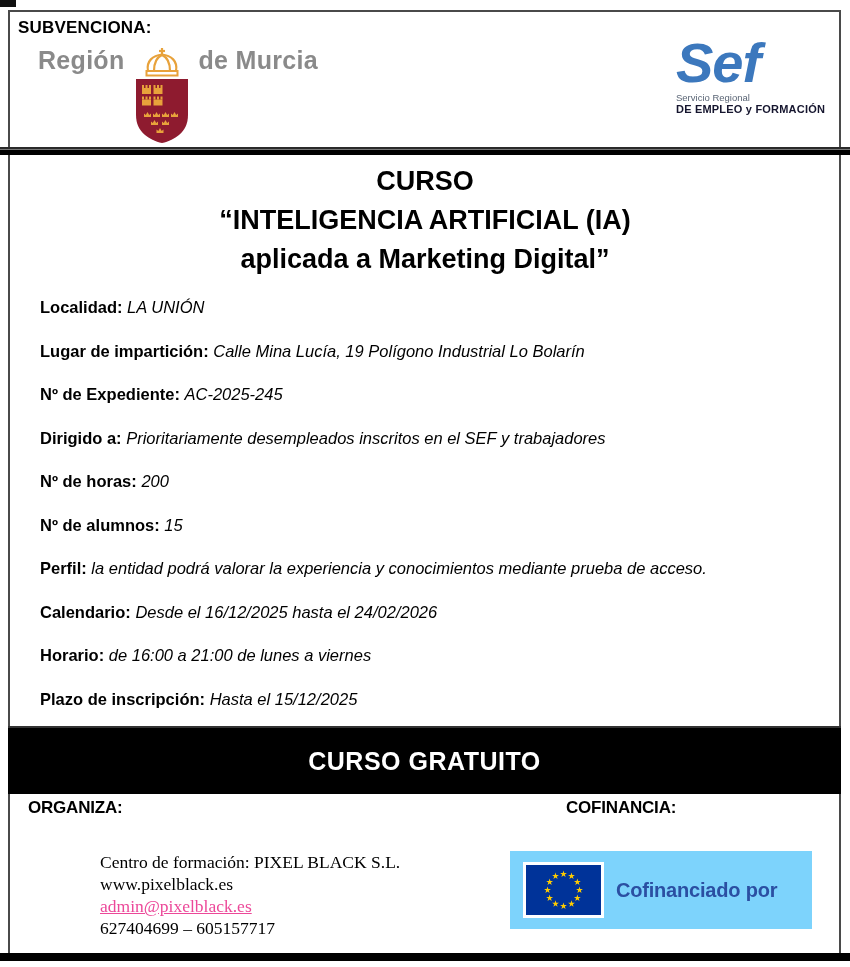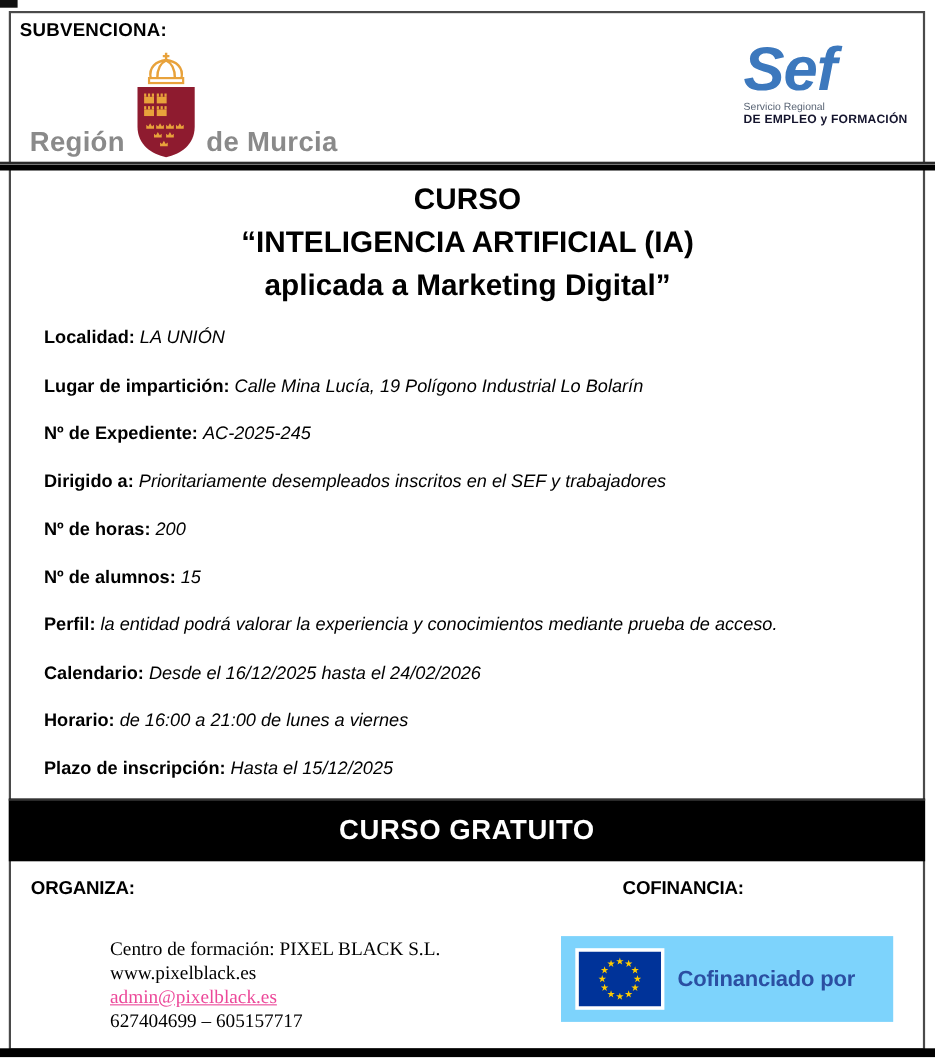--- a/index.html
+++ b/index.html
@@ -8,42 +8,42 @@
     position:relative; width:850px; height:967px; background:#fff;
     font-family:"Liberation Sans", sans-serif; color:#000; overflow:hidden;padding-left:12px;
   }
   .corner-mark { position:absolute; left:0; top:0; width:16px; height:7px; background:#111; }
   .frame {
     position:absolute; left:8px; top:10px; width:833px; height:945px;
     border:2px solid #4a4a4a; pointer-events:none;
   }
   
   .subvenciona { position:absolute; left:18px; top:18px; font-size:17px; font-weight:bold; letter-spacing:.2px; }
-  .murcia-logo { position:absolute; left:27px; top:46px; display:flex; align-items:flex-end; height:98px; }
+  .murcia-logo { position:absolute; left:38px; top:46px; display:flex; align-items:flex-start; height:98px; }
   .murcia-text { color:#8a8a8a; font-weight:bold; font-size:25px; letter-spacing:.3px; }
   .murcia-svg { margin:0 10px; display:block; }
   .sef-logo { position:absolute; left:676px; top:34px; width:150px; }
   .sef-word { font-size:56px; line-height:58px; font-weight:bold; font-style:italic; color:#3c78bd; letter-spacing:-1px; }
   .sef-sub1 { font-size:9.5px; color:#5a6575; margin-top:0; }
   .sef-sub2 { font-size:11px; font-weight:bold; color:#15152e; letter-spacing:.2px; }
   .top-divider {
     position:absolute; left:0; top:147px; width:850px; height:8px;
     background:linear-gradient(#2a2a2a 0 2px, #777 2px 3px, #000 3px 100%);
   }
   
   .title-block { position:absolute; left:0; top:162px; width:850px; text-align:center;
     font-weight:bold; font-size:27px; line-height:39px; }
   
   .details { position:absolute; left:40px; top:299px; width:780px; font-size:16.5px; }
   .detail-row { margin:0 0 26.5px 0; line-height:17px; white-space:nowrap; }
   .detail-label { font-weight:bold; }
   .detail-value { font-style:italic; }
   
   .banner {
-    position:absolute; left:8px; top:726px; width:833px; height:57px; background:#000;
+    position:absolute; left:8px; top:726px; width:833px; height:68px; background:#000;
     display:flex; align-items:center; justify-content:center;
     color:#fff; font-size:25px; font-weight:bold; letter-spacing:.5px;
     border-top:2px solid #333;
   }
   
   .organiza-label { position:absolute; left:28px; top:798px; font-size:17px; font-weight:bold; letter-spacing:-.2px; }
   .cofinancia-label { position:absolute; left:566px; top:798px; font-size:17px; font-weight:bold; letter-spacing:-.2px; }
   .contact { position:absolute; left:100px; top:851px; font-family:"Liberation Serif", serif; font-size:17.5px; line-height:22px; }
   .contact .link { color:#ec4899; text-decoration:underline; cursor:pointer; }
   .eu-box {

